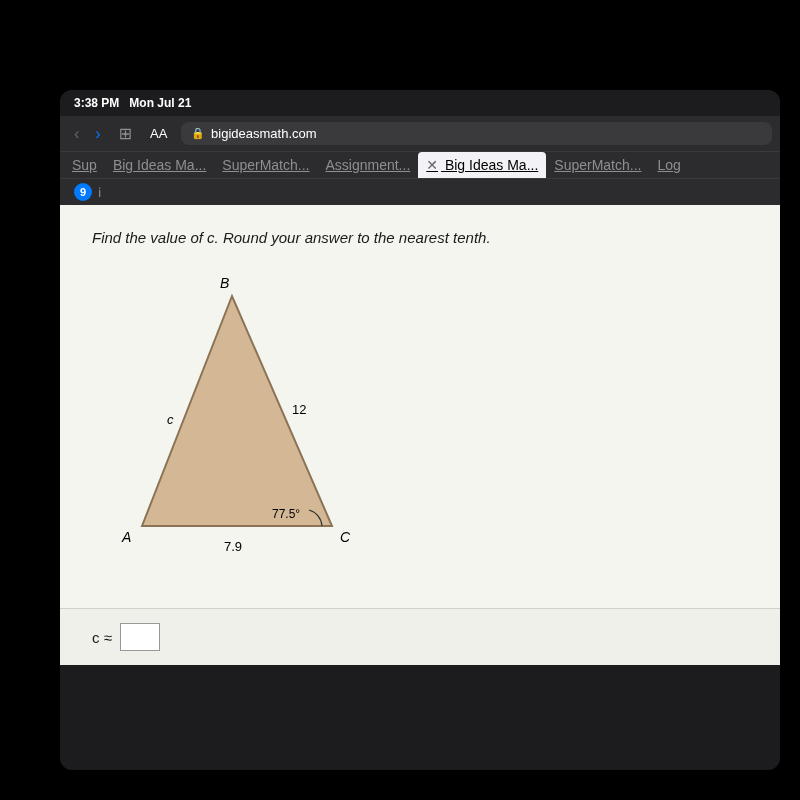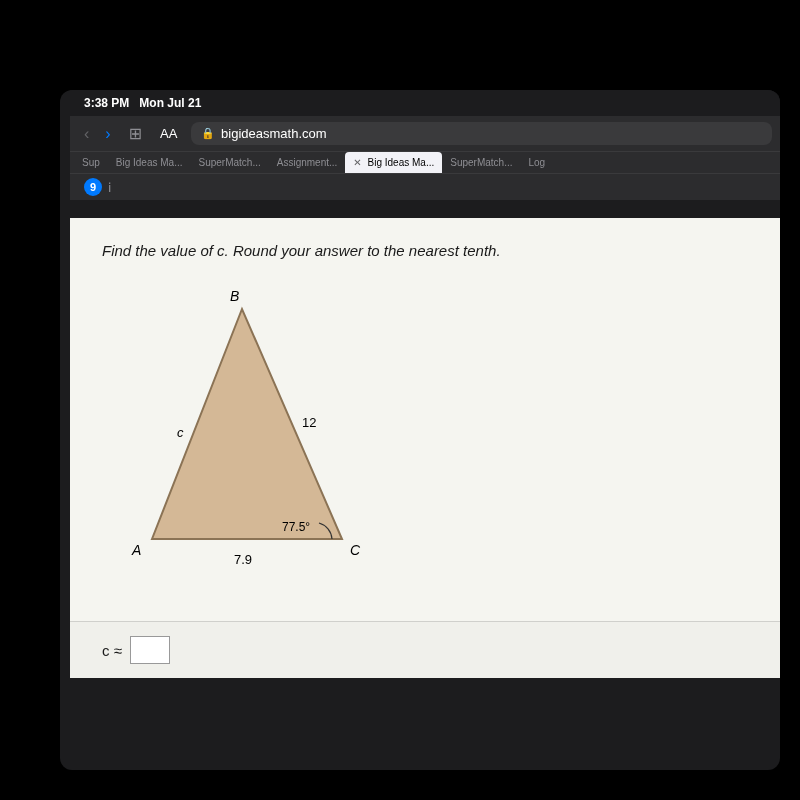--- a/index.html
+++ b/index.html
@@ -13,21 +13,20 @@
 
     .screen-wrapper {
       position: absolute;
       top: 90px;
       left: 60px;
       width: 720px;
       height: 680px;
       background: #1c1c1e;
       border-radius: 12px;
       overflow: hidden;
-      padding-left: 10px;
     }
 
     
     .status-bar {
       background: #1c1c1e;
       color: #fff;
       font-size: 12px;
       font-weight: 600;
       padding: 6px 14px;
       display: flex;
@@ -100,26 +99,27 @@
       background: #2c2c2e;
       display: flex;
       align-items: center;
       gap: 0;
       padding: 0 4px;
       border-bottom: 1px solid #3a3a3c;
       overflow: hidden;
     }
 
     .tab-item {
-      font-size: 10px;
+      font-size: 14px;
       color: #8e8e93;
       padding: 5px 8px;
       white-space: nowrap;
       cursor: pointer;
       border-radius: 4px 4px 0 0;
+      text-decoration: underline;
     }
 
     .tab-item.active-tab {
       background: #f2f2f7;
       color: #000;
       font-weight: 500;
       text-align: center;
     }
 
     .tab-item .close-x {
@@ -249,21 +249,21 @@
     <div class="tab-item">
       <span>Log</span>
     </div>
   </div>
 
   <div class="page-indicator">
     <div class="page-num-circle">9</div>
     <span style="color:#8e8e93; font-size:13px;">ℹ</span>
   </div>
 
-  <div class="content-area" style="position:relative; height:460px; overflow:hidden;margin-top:18px;">
+  <div class="content-area" style="position:relative; height:460px; overflow:hidden;">
     <p class="question-text">
       Find the value of <em>c</em>. Round your answer to the nearest tenth.
     </p>
 
     <div class="triangle-container">
       <svg class="triangle-svg" viewBox="0 0 260 300" xmlns="http://www.w3.org/2000/svg">
 
         <polygon points="30,260 120,30 220,260" fill="#d4b896" stroke="#8b7355" stroke-width="2"></polygon>
 
         <text x="108" y="22" font-size="14" font-family="Arial" font-style="italic">B</text>

